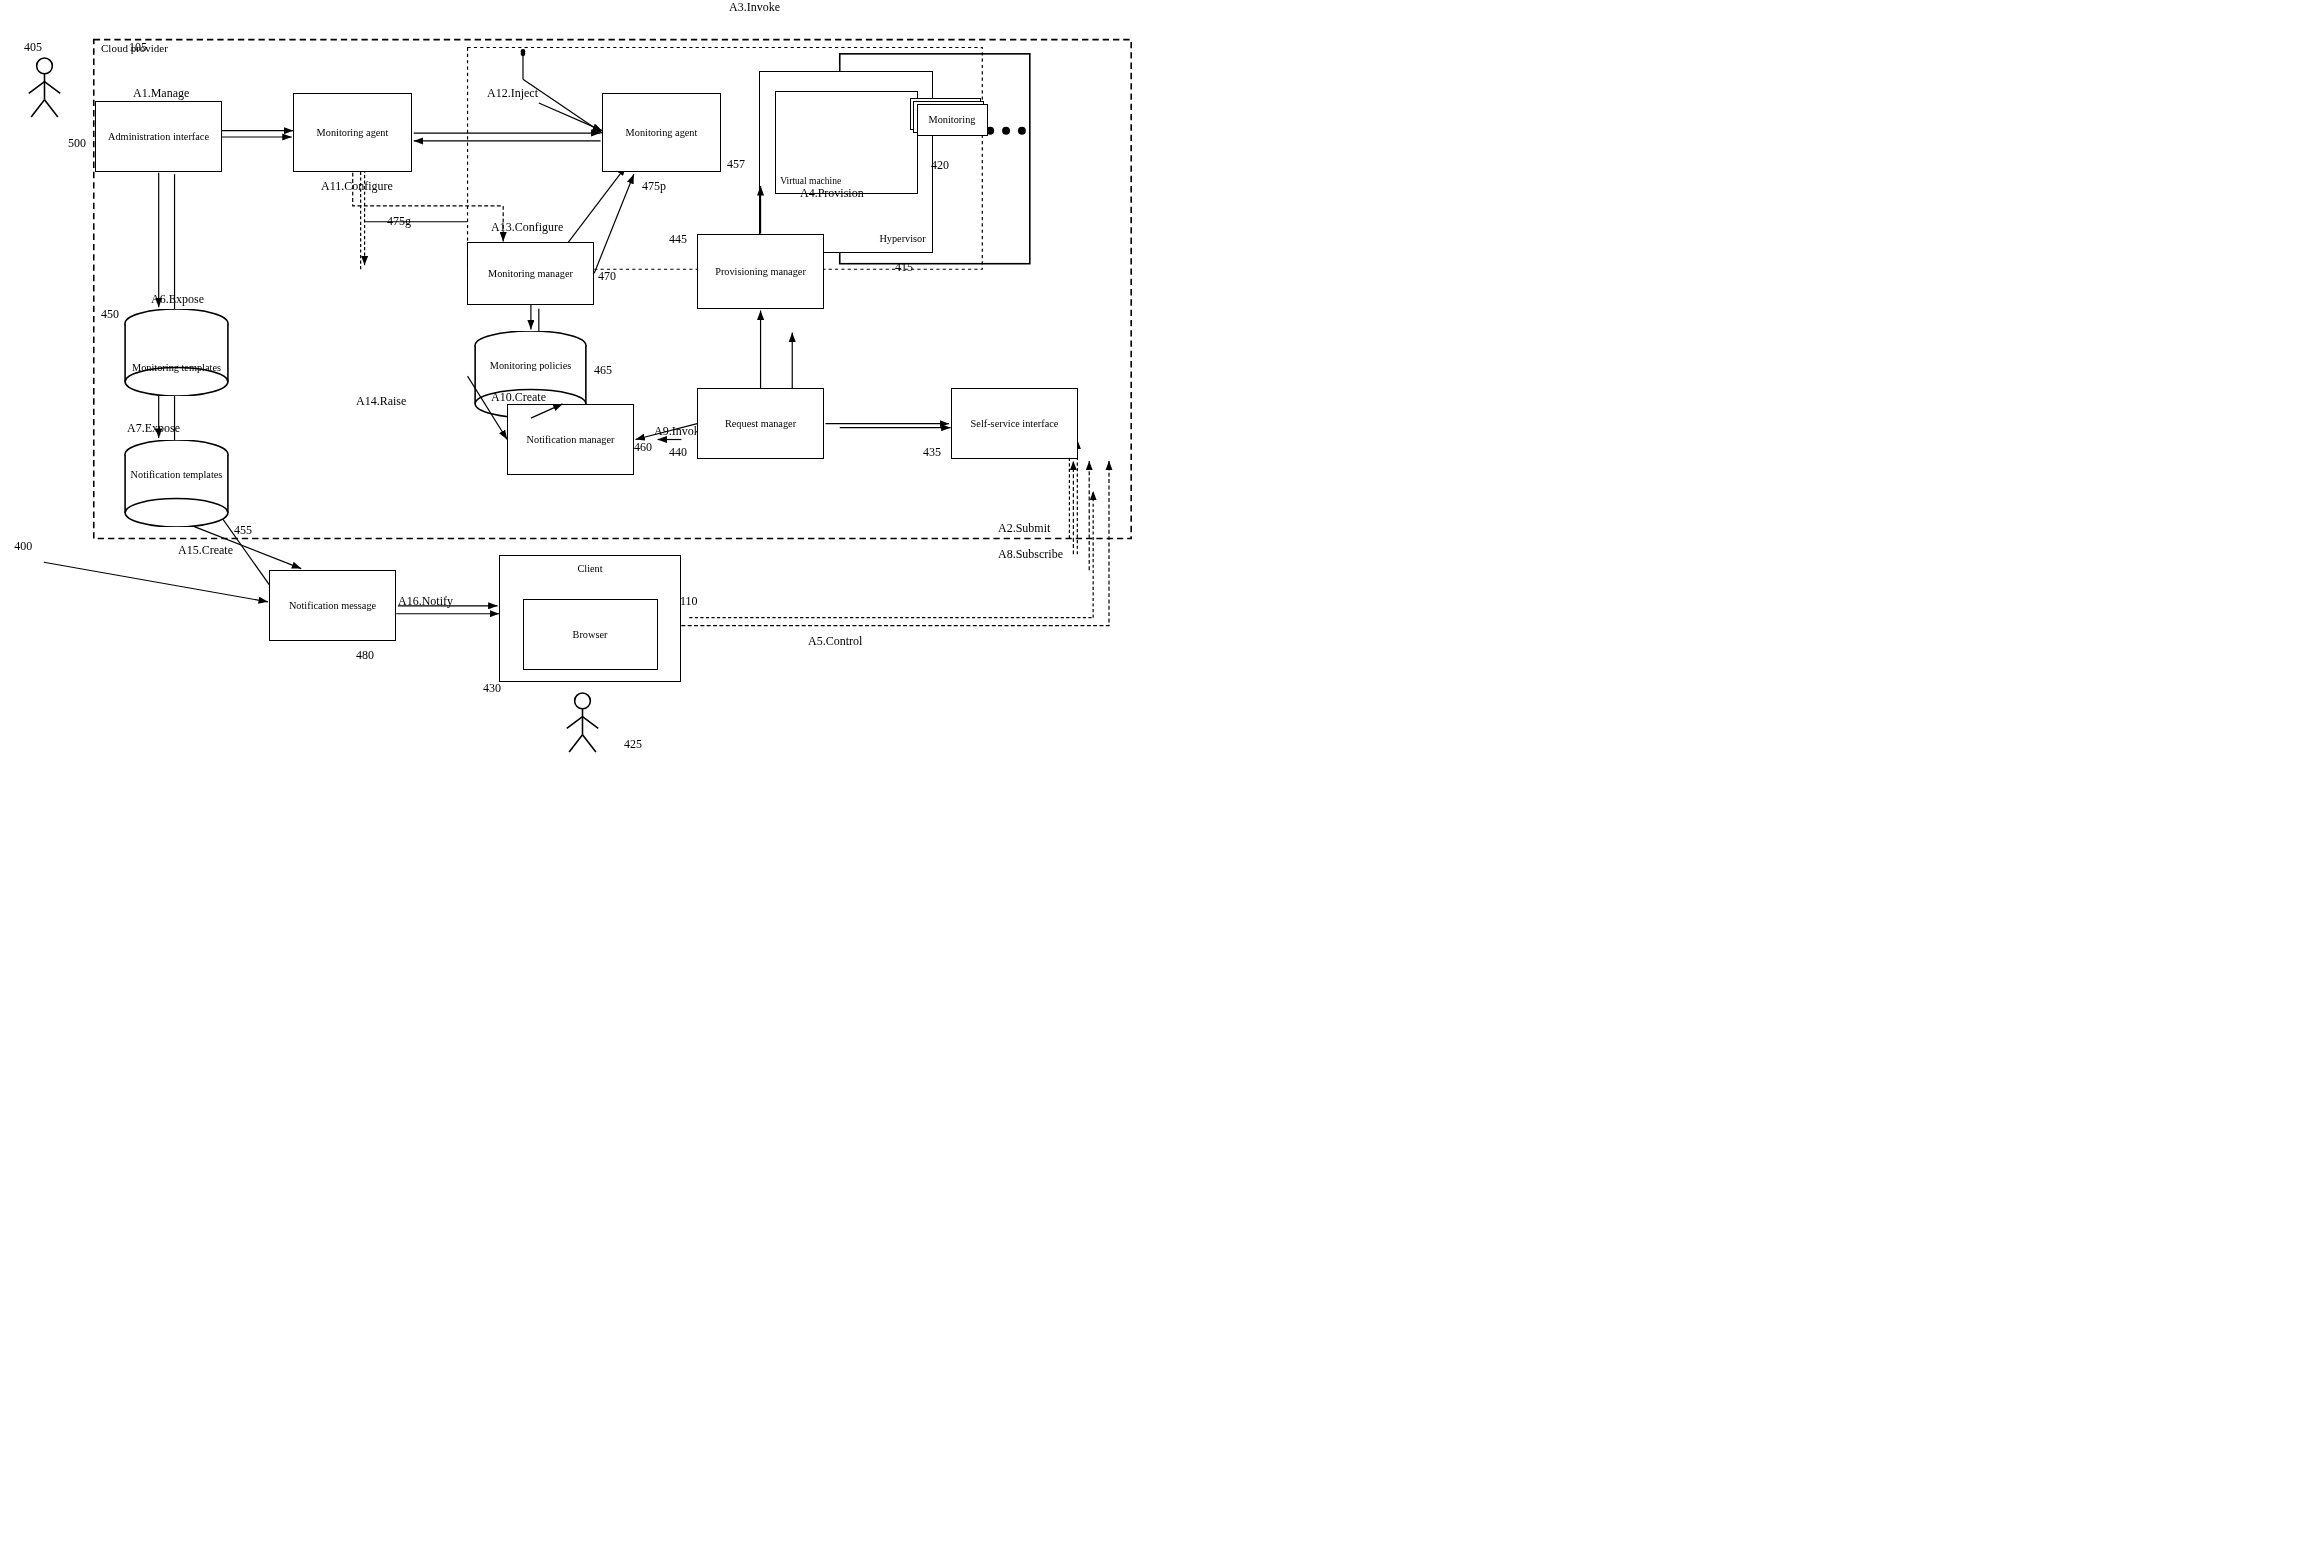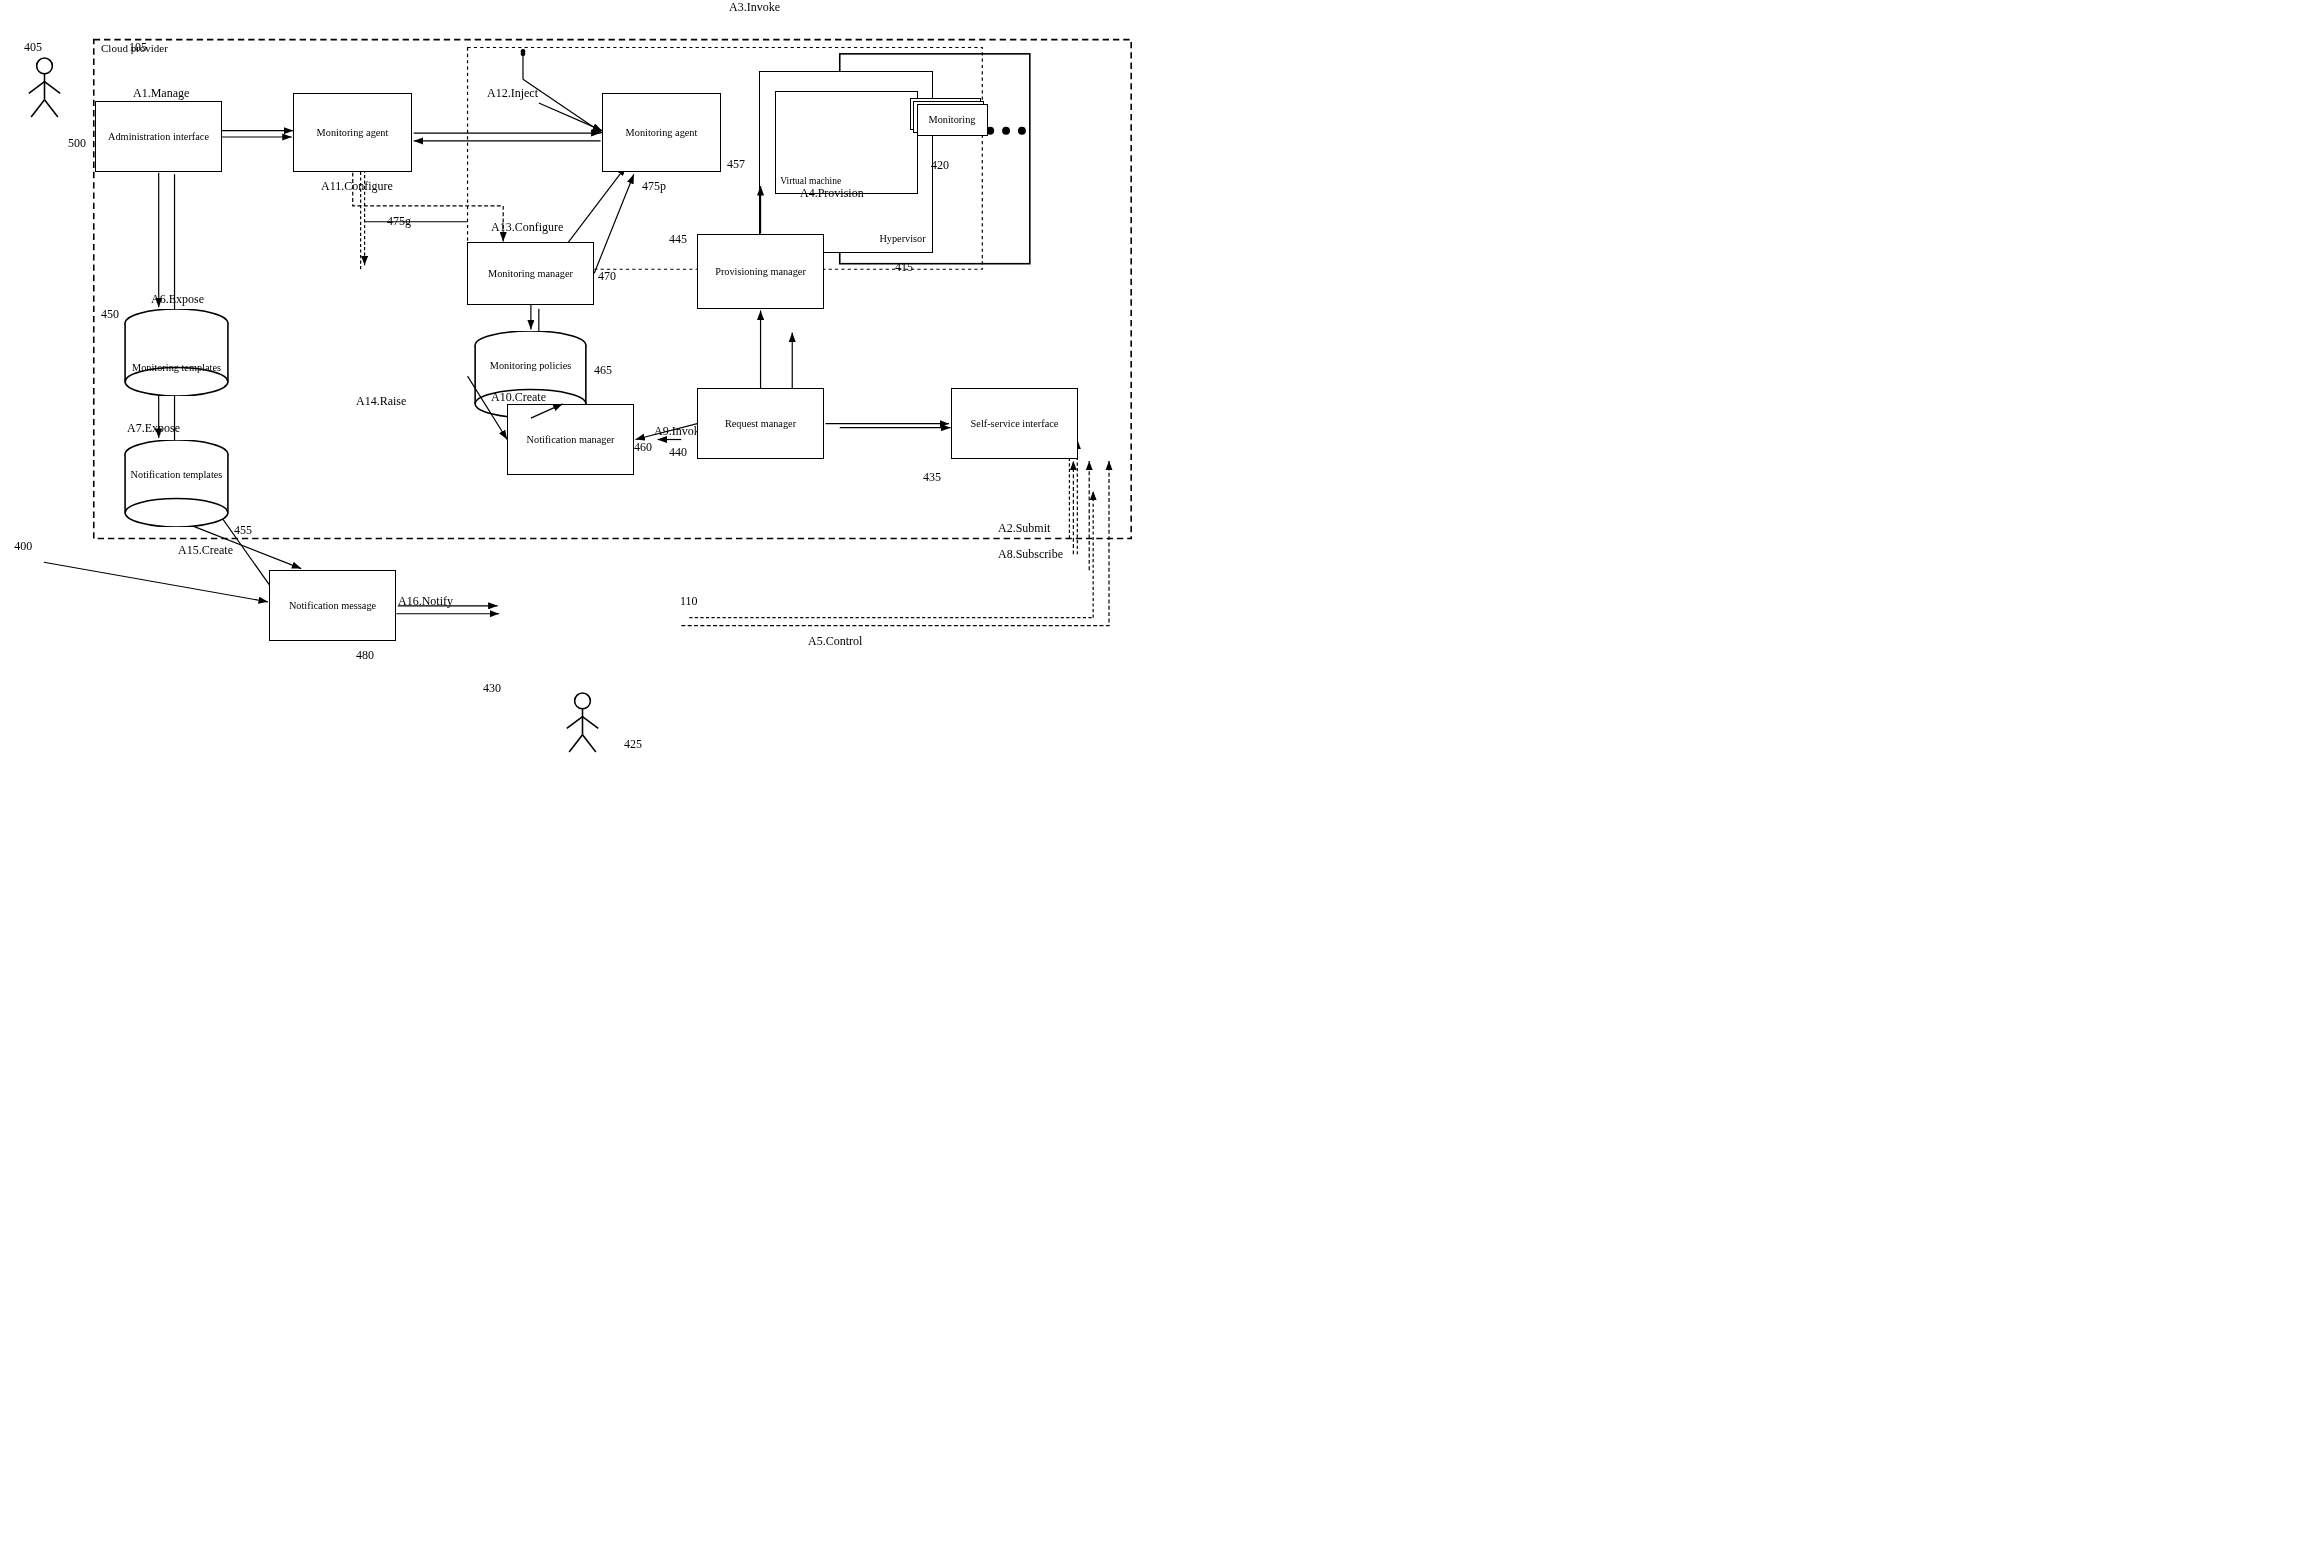--- a/index.html
+++ b/index.html
@@ -281,38 +281,45 @@
   <div class="box" style="left:697px; top:388px; width:127px; height:71px;">
     <span>Request
 manager</span>
   </div>
   <div class="label" style="left:669px; top:445px;">440</div>
 
   <div class="box" style="left:951px; top:388px; width:127px; height:71px;">
     <span>Self-service
 interface</span>
   </div>
-  <div class="label" style="left:923px; top:470px;">435</div>
+  <div class="label" style="left:923px; top:445px;">435</div>
 
   <div class="label" style="left:998px; top:521px;">A2.Submit</div>
 
   <div class="label" style="left:998px; top:547px;">A8.Subscribe</div>
 
   <div class="label" style="left:808px; top:634px;">A5.Control</div>
 
   <div class="box" style="left:269px; top:570px; width:127px; height:71px;">
     <span>Notification
 message</span>
   </div>
   <div class="label" style="left:356px; top:648px;">480</div>
 
   <div class="label" style="left:178px; top:543px;">A15.Create</div>
 
   <div class="label" style="left:398px; top:594px;">A16.Notify</div>
 
+  <div class="box" style="left:499px; top:555px; width:182px; height:127px;">
+    <span style="position:absolute; top:6.3px; left:50%; transform:translateX(-50%); font-size:10.3px;">Client</span>
+
+    <div class="box" style="position:relative; width:135px; height:71px; top:16px;">
+      <span>Browser</span>
+    </div>
+  </div>
   <div class="label" style="left:680px; top:594px;">110</div>
   <div class="label" style="left:483px; top:681px;">430</div>
 
   <div class="person" style="left:555px; top:689px;">
     <svg width="55" height="71" viewBox="0 0 70 90">
       <circle cx="35" cy="15" r="10" fill="none" stroke="#000" stroke-width="2"></circle>
       <line x1="35" y1="25" x2="35" y2="58" stroke="#000" stroke-width="2"></line>
       <line x1="35" y1="35" x2="15" y2="50" stroke="#000" stroke-width="2"></line>
       <line x1="35" y1="35" x2="55" y2="50" stroke="#000" stroke-width="2"></line>
       <line x1="35" y1="58" x2="18" y2="80" stroke="#000" stroke-width="2"></line>

